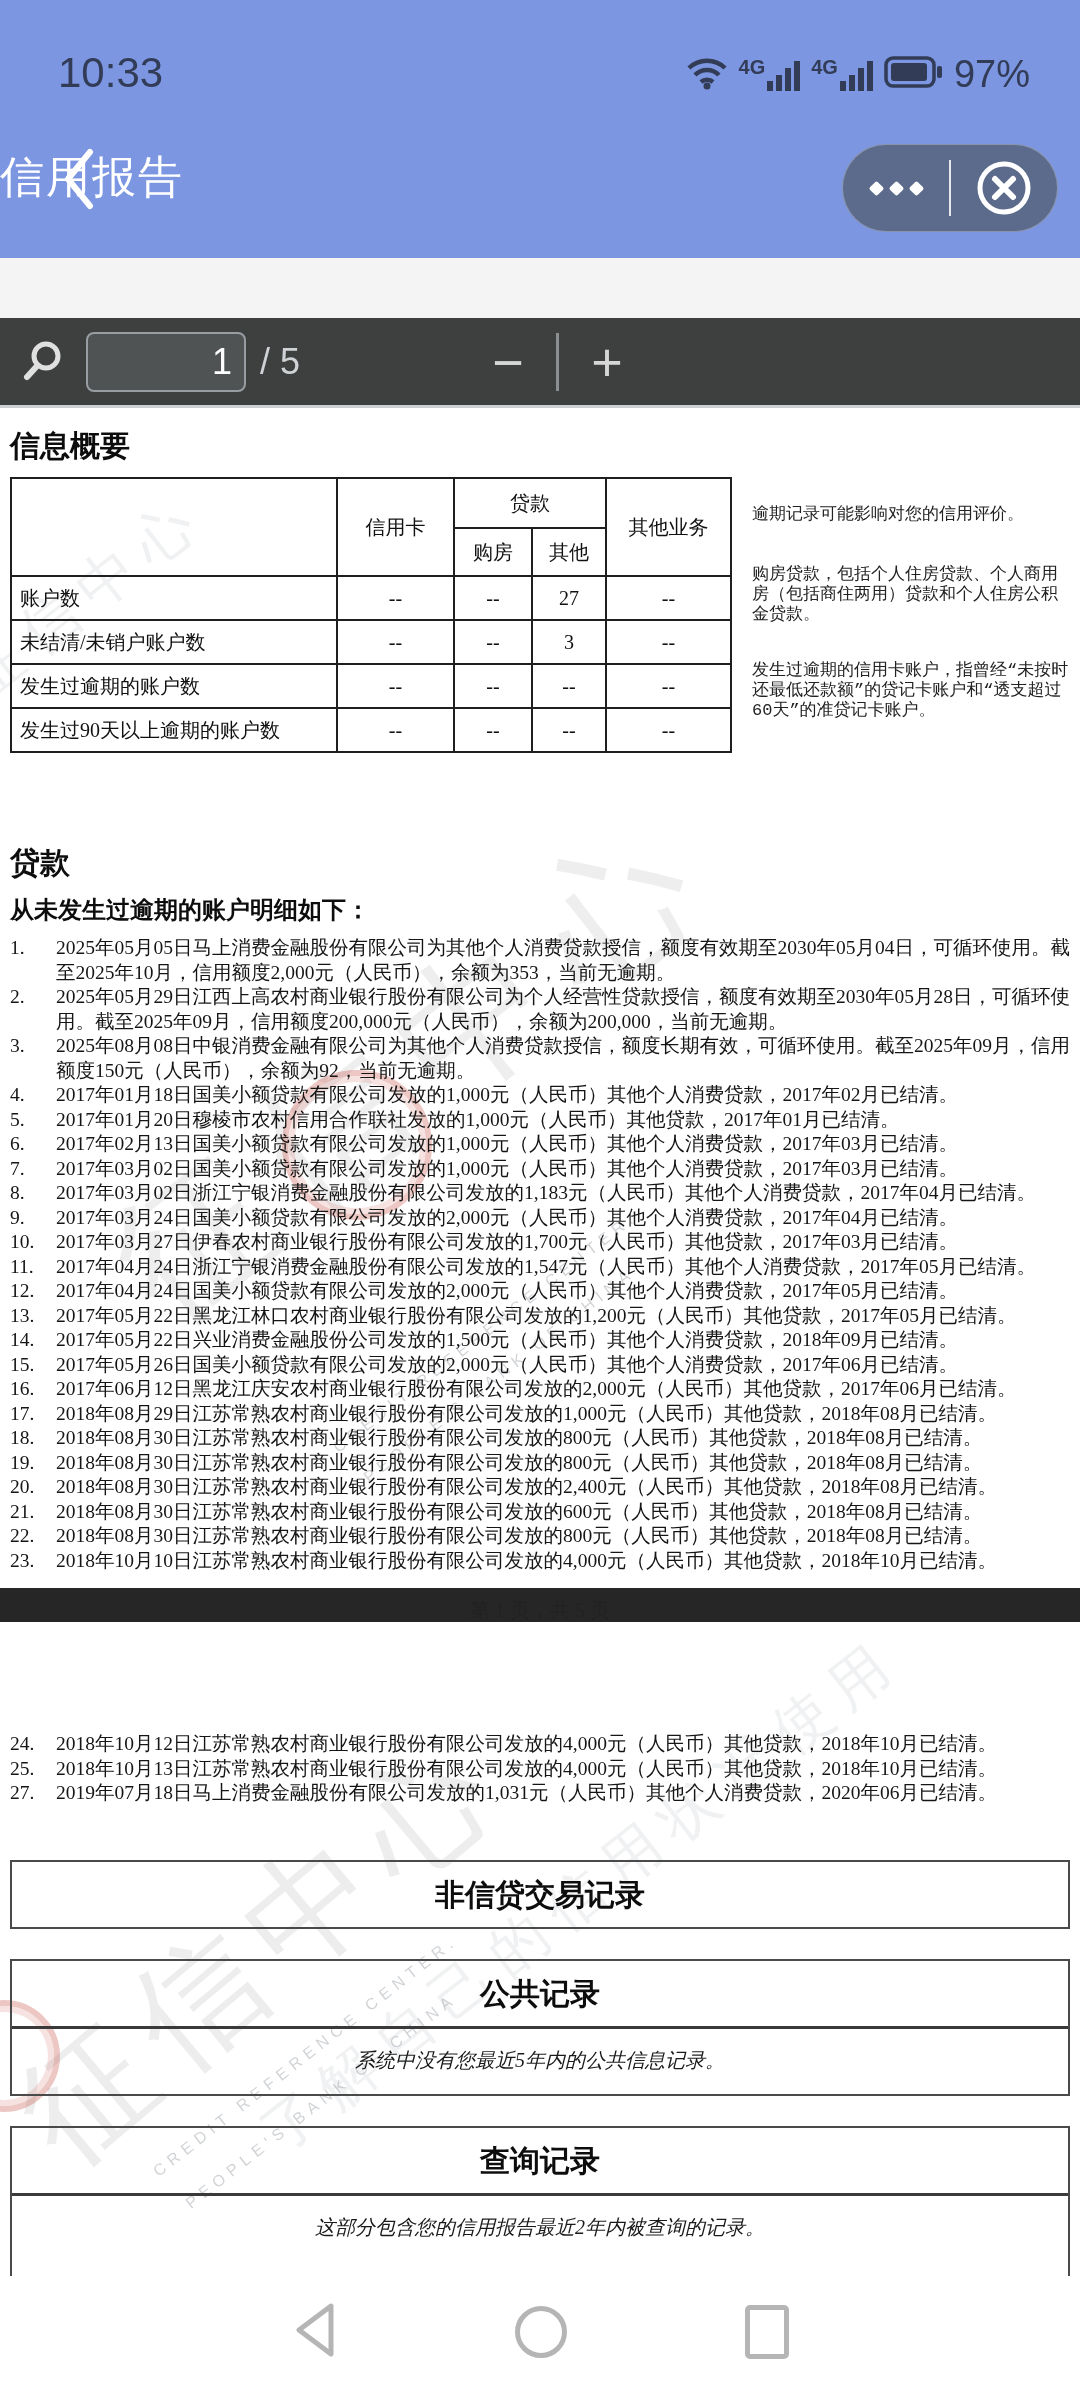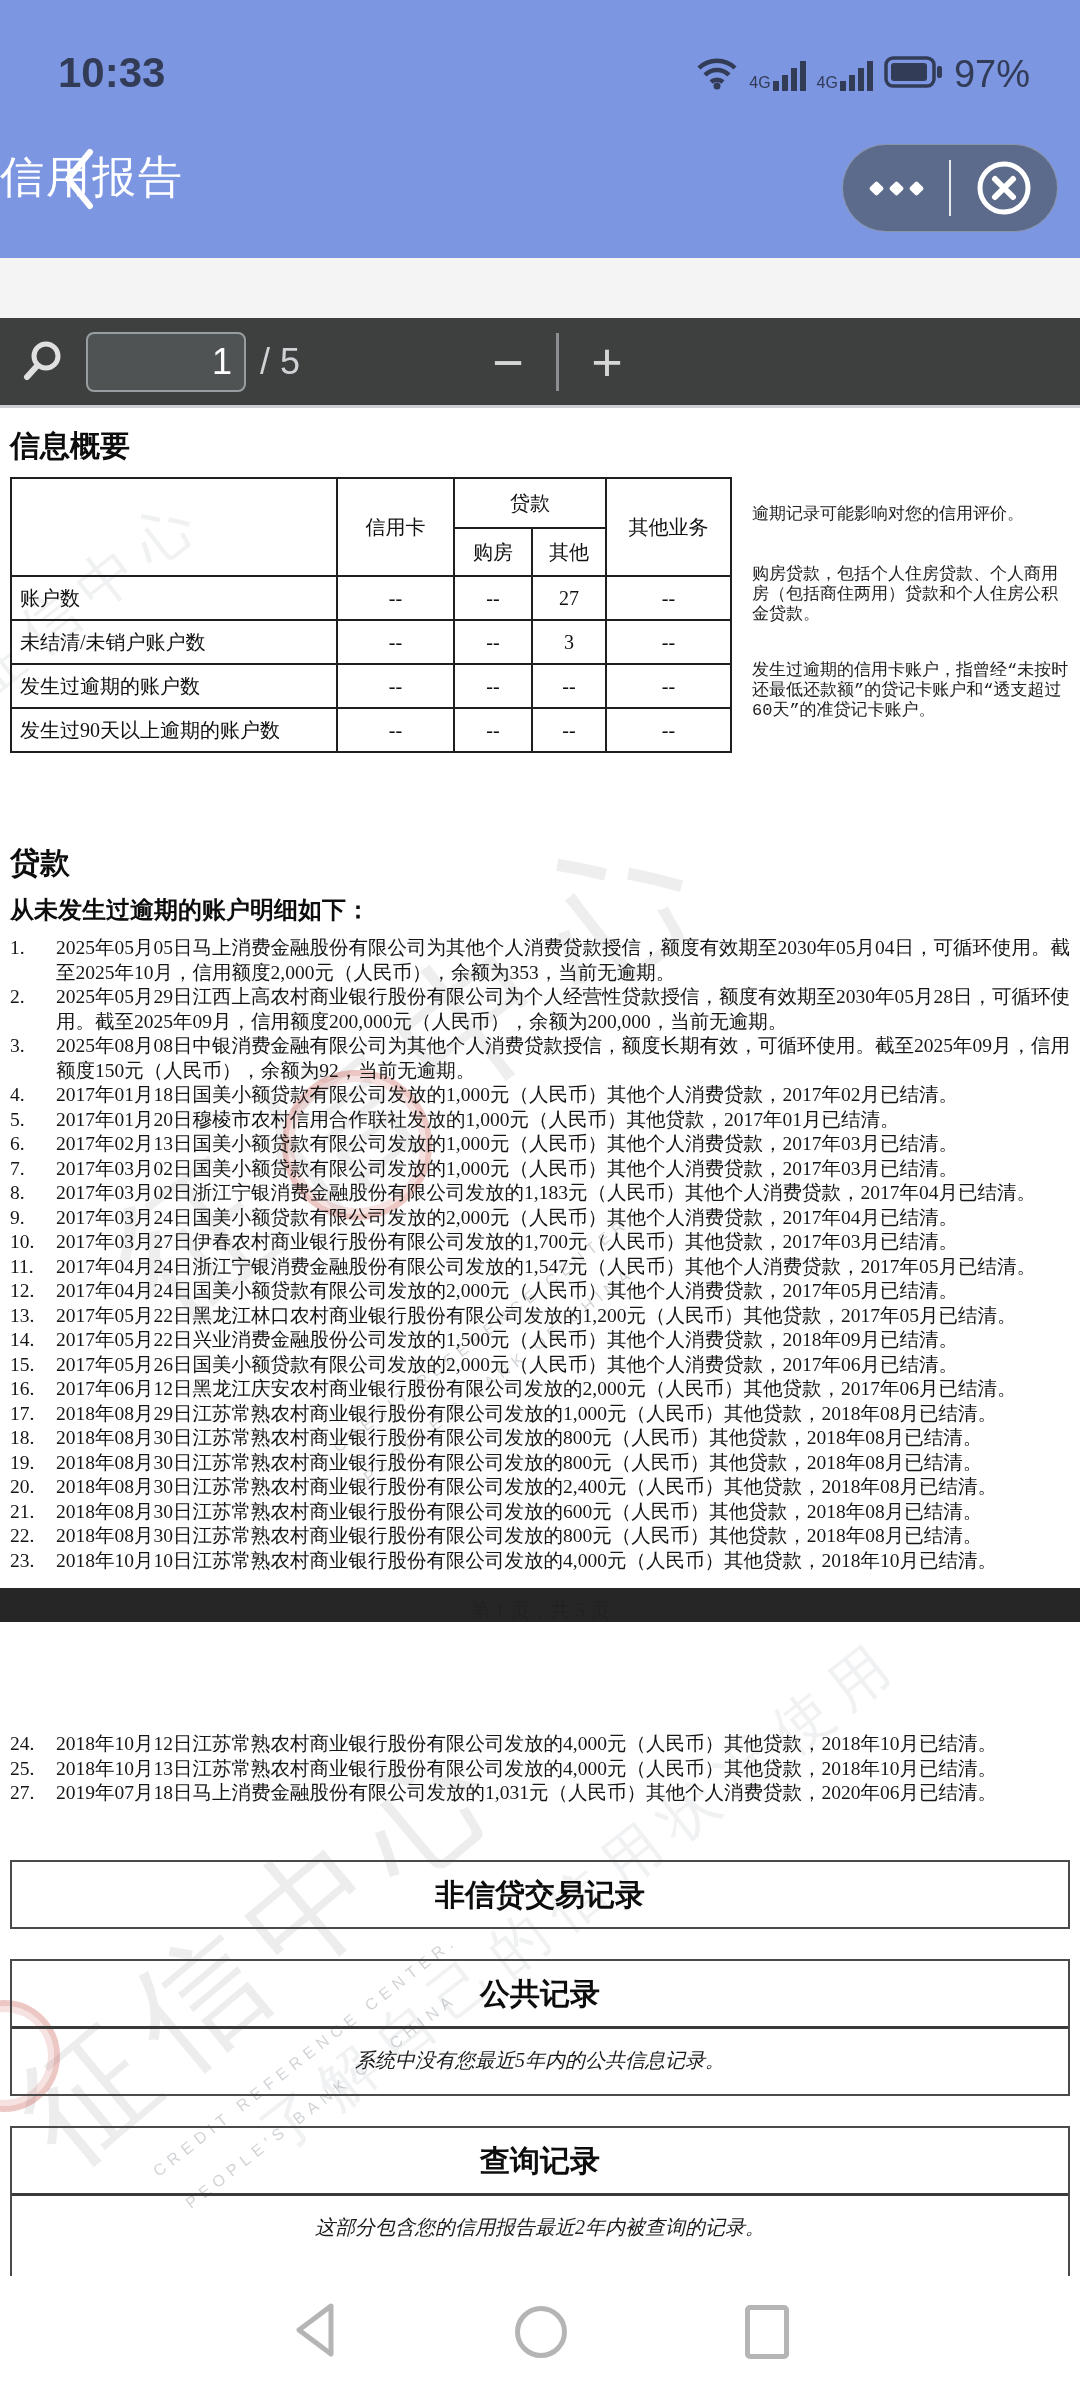--- a/index.html
+++ b/index.html
@@ -4,24 +4,24 @@
 <style>
   html,body{margin:0;padding:0;background:#e9e9e9;}
   .root{position:relative;width:1080px;height:2388px;overflow:hidden;background:#ffffff;
         font-family:"Liberation Serif","DejaVu Serif",serif;color:#1c1c1c;}
 
   
   .statusbar{position:absolute;top:0;left:0;right:0;height:100px;background:#7c96e2;
              display:flex;align-items:flex-end;justify-content:space-between;
              padding:0 50px 6px 58px;box-sizing:border-box;color:#323c57;
              font-family:"Liberation Sans","DejaVu Sans",sans-serif;}
-  .sb-time{font-size:42px;font-weight:700;line-height:1;margin-top:40px;}
+  .sb-time{font-size:42px;font-weight:400;line-height:1;margin-top:40px;}
   .sb-right{display:flex;align-items:center;gap:10px;}
   .sb-net{display:flex;align-items:flex-end;gap:2px;}
-  .sb-netlabel{font-size:16px;font-weight:400;line-height:1;margin-bottom:0;}
+  .sb-netlabel{font-size:20px;font-weight:700;line-height:1;margin-bottom:14px;}
   .sb-pct{font-size:38px;font-weight:500;line-height:1;}
 
   .header{position:absolute;top:100px;left:0;right:0;height:158px;background:#7c96e2;}
   .back-btn{position:absolute;left:58px;top:44px;width:44px;height:70px;cursor:pointer;}
   .hd-title{position:absolute;left:0;right:0;top:48px;color:#ffffff;
             font:500 44px "Liberation Sans","DejaVu Sans",sans-serif;letter-spacing:2px;}
   .capsule{position:absolute;right:22px;top:44px;width:216px;height:88px;border-radius:44px;
            background:#5c6b8b;border:1px solid rgba(255,255,255,0.28);box-sizing:border-box;
            display:flex;align-items:center;}
   .cap-more{flex:1;display:flex;align-items:center;justify-content:center;gap:9px;height:100%;cursor:pointer;}

